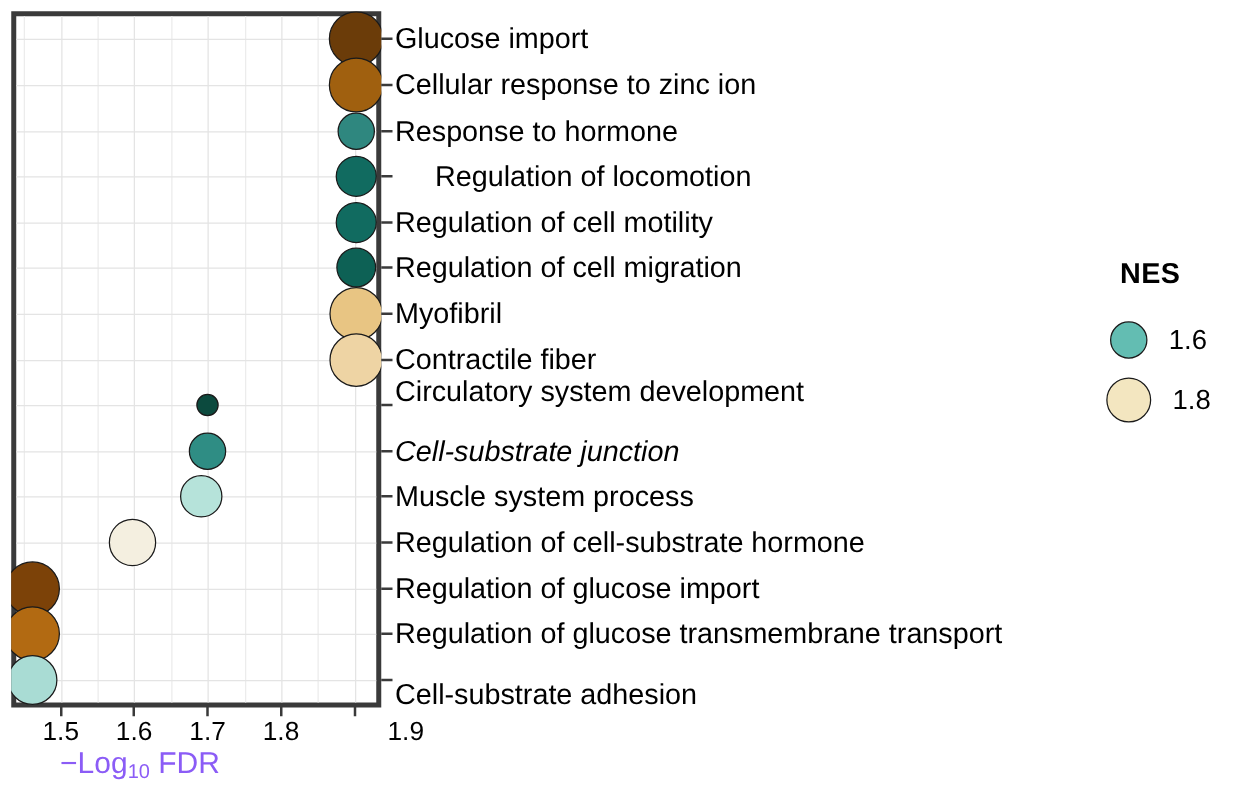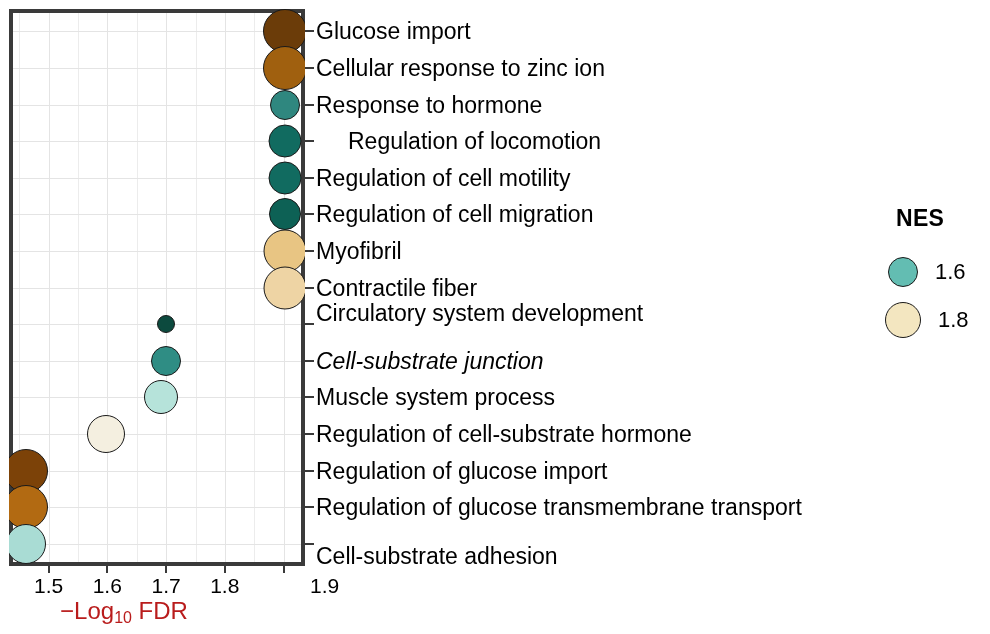--- a/index.html
+++ b/index.html
@@ -67,23 +67,23 @@
   .xticklabel {
     position: absolute;
     font-size: 21px;
     color: #000;
     transform: translateX(-50%);
     white-space: nowrap;
   }
   #xlabel {
     position: absolute;
     font-size: 24px;
-    color: #b91c1c;
-    white-space: nowrap;
-    left: 124px;
+    color: #8b5cf6;
+    white-space: nowrap;
+    left: 112px;
     top: 597px;
     transform: translateX(-50%);
     text-align: right;
   }
   #xlabel .sub {
     font-size: 16px;
     vertical-align: -0.28em;
   }
 
   

